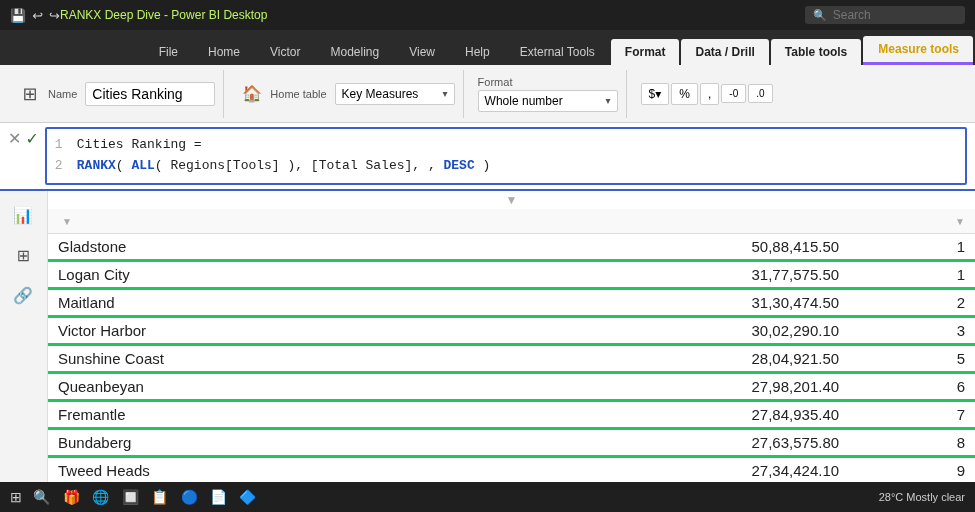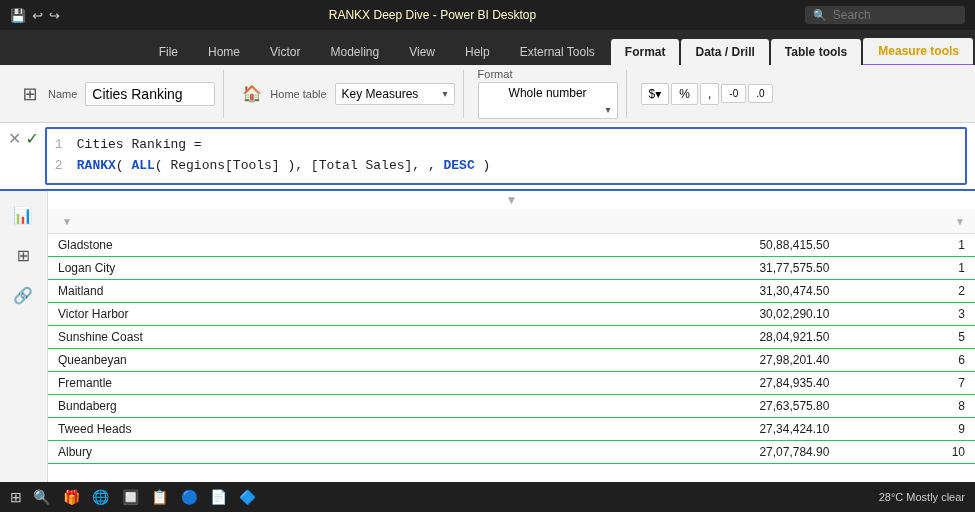--- a/index.html
+++ b/index.html
@@ -10,21 +10,21 @@
       height: 30px;
       background: #1f1f1f;
       display: flex;
       align-items: center;
       justify-content: space-between;
       padding: 0 10px;
       color: #fff;
     }
     .titlebar-icons { display: flex; gap: 6px; }
     .titlebar-icon { color: #ccc; font-size: 13px; cursor: pointer; }
-    .titlebar-title { font-size: 12px; color: #fef9c3; flex: 1; text-align: center; }
+    .titlebar-title { font-size: 12px; color: #bef264; flex: 1; text-align: left; }
     .titlebar-search {
       display: flex; align-items: center; background: #3a3a3a; border-radius: 3px;
       padding: 2px 8px; gap: 6px; width: 160px;
     }
     .titlebar-search input { background: transparent; border: none; color: #fff; font-size: 12px; outline: none; width: 100px; }
     .titlebar-search-icon { color: #ccc; font-size: 11px; }
 
     
     .ribbon-tabs {
       height: 35px;
@@ -44,21 +44,21 @@
     }
     .ribbon-tab.format-active {
       background: #f3f3f3;
       color: #1f1f1f;
       font-weight: 600;
     }
     .ribbon-tab.measure-active {
       background: #f3f3f3;
       color: #d4a000;
       font-weight: 700;
-      border-bottom: 1px solid #8b5cf6;
+      border-bottom: 3px solid #8b5cf6;
       padding-left: 15px;
     }
     .ribbon-tab.data-drill-tab {
       background: #f3f3f3;
       color: #1f1f1f;
       font-weight: 700;
     }
     .ribbon-tab.table-tools-tab {
       background: #f3f3f3;
       color: #1f1f1f;
@@ -168,22 +168,22 @@
       background: #f9f9f9;
       border-bottom: 1px solid #ddd;
       padding: 5px 10px;
       text-align: left;
       font-size: 12px;
       color: #333;
       font-weight: 600;
     }
     .data-table td {
       padding: 4px 10px;
-      font-size: 12px;
-      border-bottom: 1px solid #22c55e;
+      font-size: 15px;
+      border-bottom: 3px solid #22c55e;
       color: #222;
     }
     .data-table .col-num { text-align: right; }
     .data-table .col-rank { text-align: right; }
     .col-sort { display: flex; align-items: center; gap: 4px; }
     .sort-arrow { color: #aaa; font-size: 10px; }
 
     
     .statusbar {
       height: 30px;
@@ -240,21 +240,21 @@
     <div class="toolbar-icon-btn" style="font-size:16px;">🏠</div>
     <span class="toolbar-label">Home table</span>
     <div class="toolbar-dropdown">
       <span>Key Measures</span>
       <span class="dd-arrow">▾</span>
     </div>
   </div>
 
   <div class="toolbar-section" style="flex-direction:column; align-items:flex-start; justify-content:center; gap:2px;">
     <span class="format-label">Format</span>
-    <div class="toolbar-dropdown" style="min-width:140px;flex-direction:column;">
+    <div class="toolbar-dropdown" style="min-width:140px;">
       <span>Whole number</span>
       <span class="dd-arrow">▾</span>
     </div>
   </div>
 
   <div class="toolbar-section">
     <div class="format-controls">
       <button class="format-btn">$▾</button>
       <button class="format-btn">%</button>
       <button class="format-btn">,</button>

